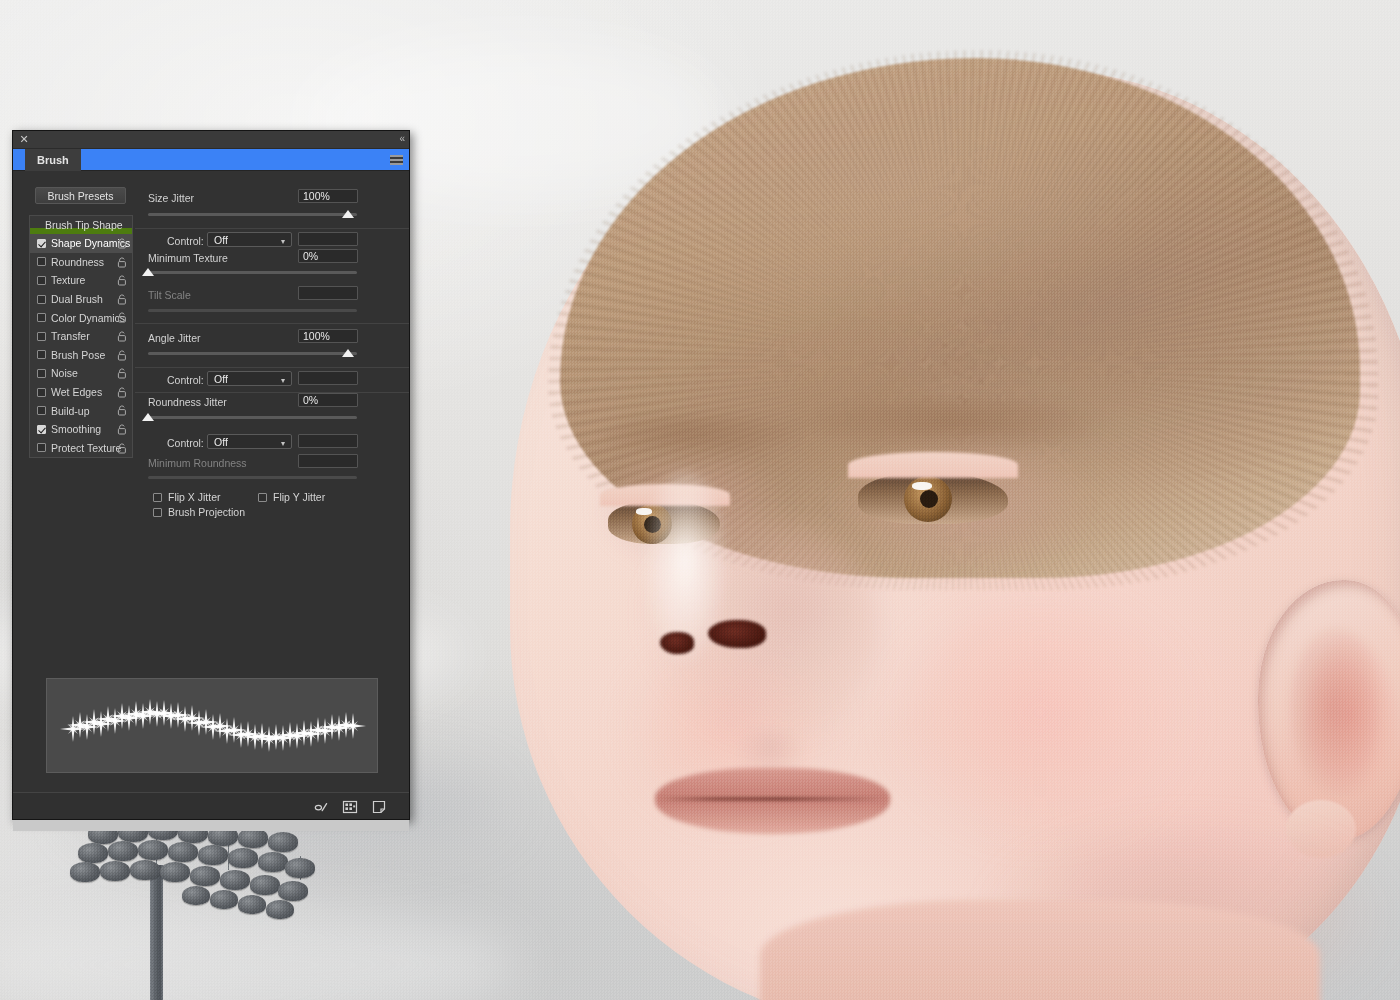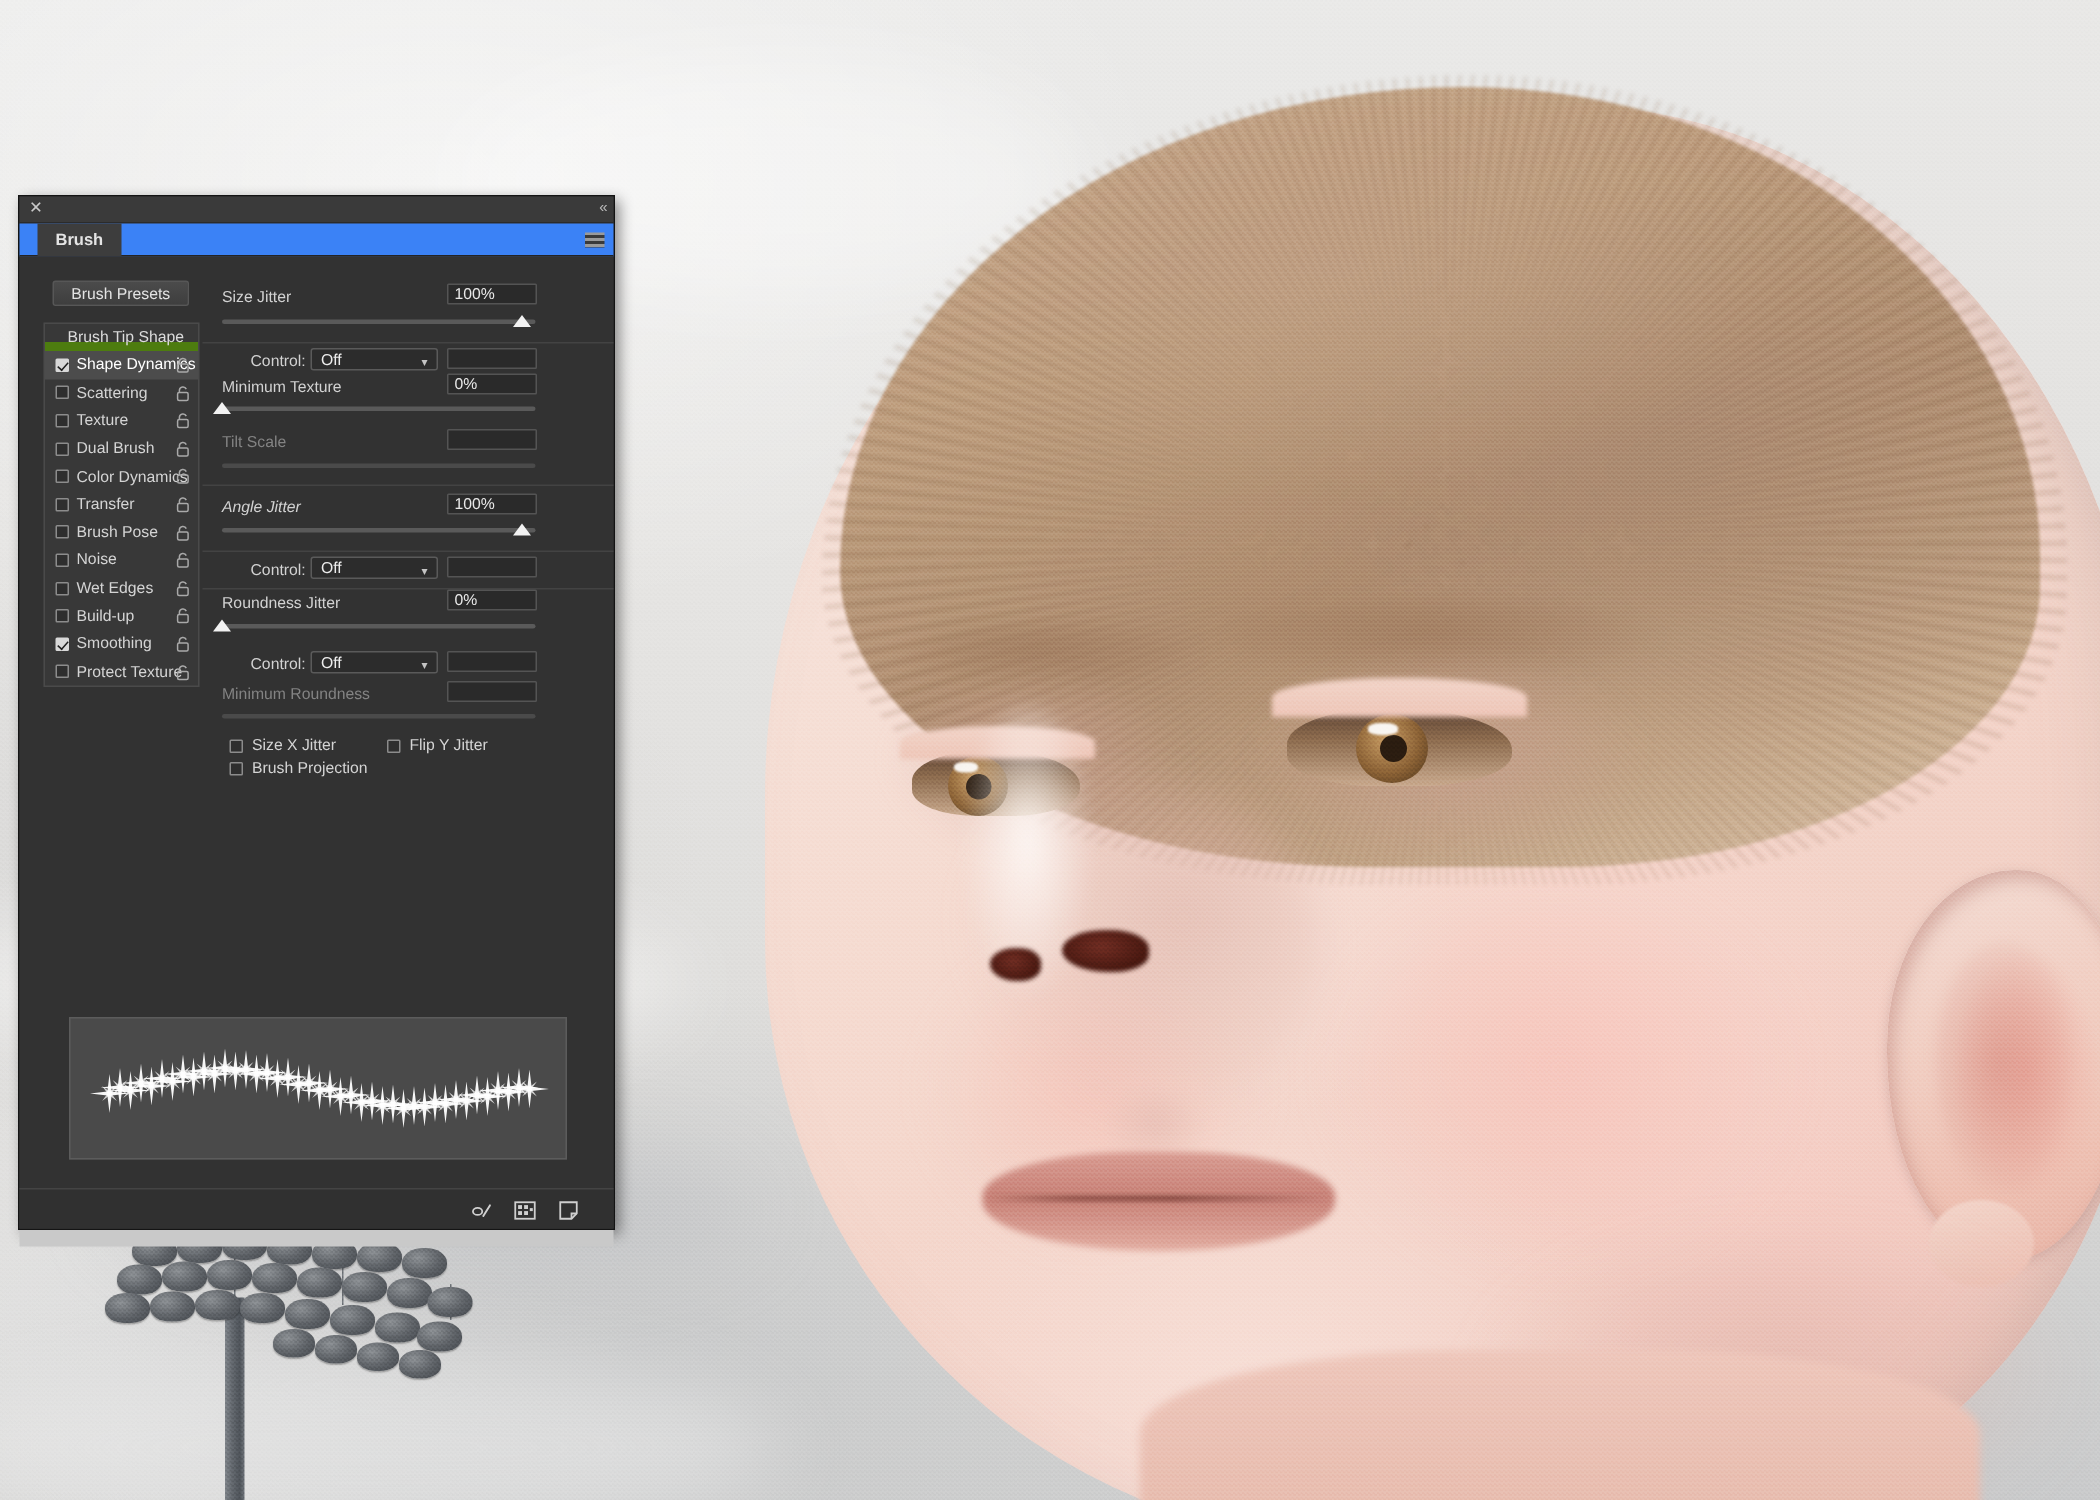--- a/index.html
+++ b/index.html
@@ -413,21 +413,21 @@
           <span class="cbox on"></span>
           <span>Shape Dynamics</span>
           <svg class="lock" viewBox="0 0 10 11">
               <path d="M2.6 4.6V3.1a2.4 2.4 0 0 1 4.6-.7" fill="none" stroke="#a9a9a9" stroke-width="1"></path>
               <rect x="1.4" y="4.6" width="7" height="5.4" rx="1" fill="none" stroke="#a9a9a9" stroke-width="1"></rect>
             </svg>
         </div>
 
         <div class="opt">
           <span class="cbox"></span>
-          <span>Scattering</span>
+          <span>Roundness</span>
           <svg class="lock" viewBox="0 0 10 11">
               <path d="M2.6 4.6V3.1a2.4 2.4 0 0 1 4.6-.7" fill="none" stroke="#a9a9a9" stroke-width="1"></path>
               <rect x="1.4" y="4.6" width="7" height="5.4" rx="1" fill="none" stroke="#a9a9a9" stroke-width="1"></rect>
             </svg>
         </div>
 
         <div class="opt">
           <span class="cbox"></span>
           <span>Texture</span>
           <svg class="lock" viewBox="0 0 10 11">
@@ -539,21 +539,21 @@
       <div class="numbox" style="left:163px;top:78px;">0%</div>
       <div class="track" style="left:13px;top:100px;width:209px;"></div>
       <div class="thumb" style="left:7px;top:97px;"></div>
 
       <div class="row-label dim" style="left:13px;top:118px;">Tilt Scale</div>
       <div class="numbox empty" style="left:163px;top:115px;"></div>
       <div class="track dim" style="left:13px;top:138px;width:209px;"></div>
 
       <div class="sep" style="top:152px;"></div>
 
-      <div class="row-label" style="left:13px;top:161px;font-style:italic;">Angle Jitter</div>
+      <div class="row-label" style="left:13px;top:161px;">Angle Jitter</div>
       <div class="numbox" style="left:163px;top:158px;">100%</div>
       <div class="track" style="left:13px;top:181px;width:209px;"></div>
       <div class="thumb" style="left:207px;top:178px;"></div>
 
       <div class="sep" style="top:196px;"></div>
 
       <div class="ctl-label" style="left:32px;top:203px;">Control:</div>
       <div class="selectbox" style="top: 200px; left: 72px;">
         <span>Off</span>
         <span class="chev">▾</span>
@@ -573,21 +573,21 @@
         <span class="chev">▾</span>
       </div>
       <div class="numbox empty" style="left:163px;top:263px;"></div>
 
       <div class="row-label dim" style="left:13px;top:286px;">Minimum Roundness</div>
       <div class="numbox empty" style="left:163px;top:283px;"></div>
       <div class="track dim" style="left:13px;top:305px;width:209px;"></div>
 
       <div class="chk-row" style="left:18px;top:320px;">
         <span class="cbox"></span>
-        <span>Size X Jitter</span>
+        <span>Flip X Jitter</span>
       </div>
       <div class="chk-row" style="left:123px;top:320px;">
         <span class="cbox"></span>
         <span>Flip Y Jitter</span>
       </div>
       <div class="chk-row" style="left:18px;top:335px;">
         <span class="cbox"></span>
         <span>Brush Projection</span>
       </div>
     </div>

